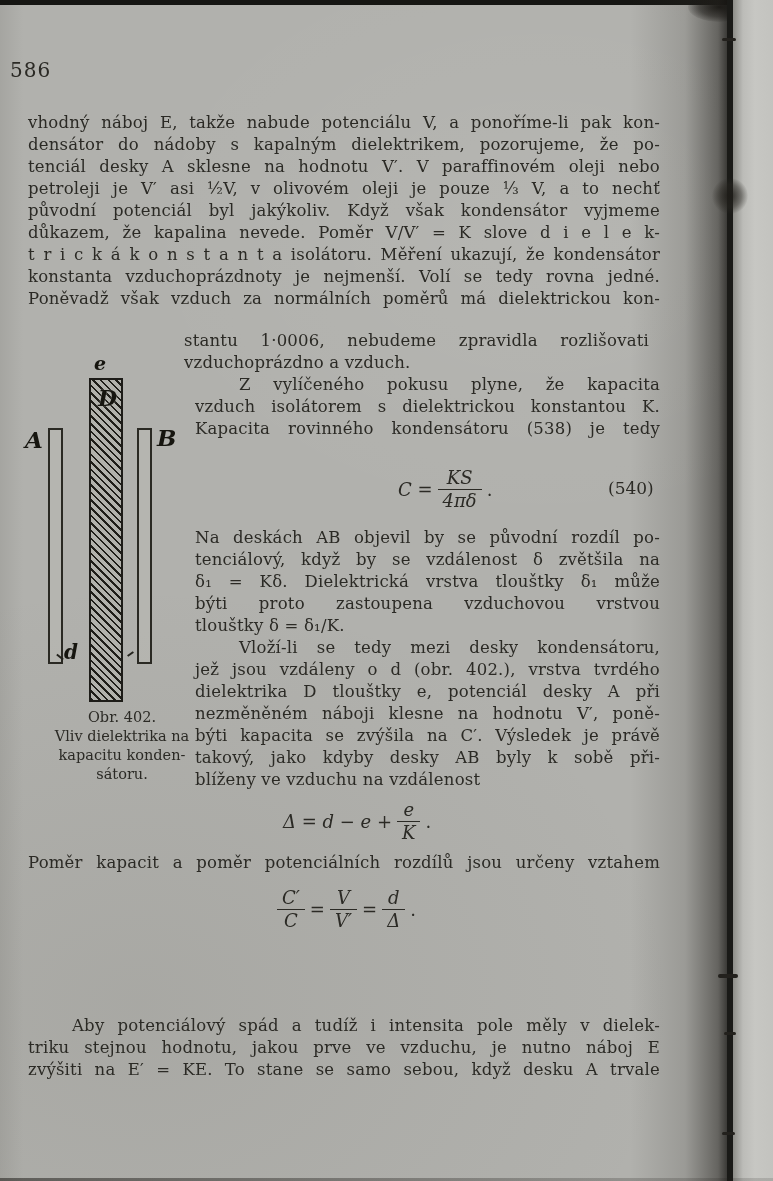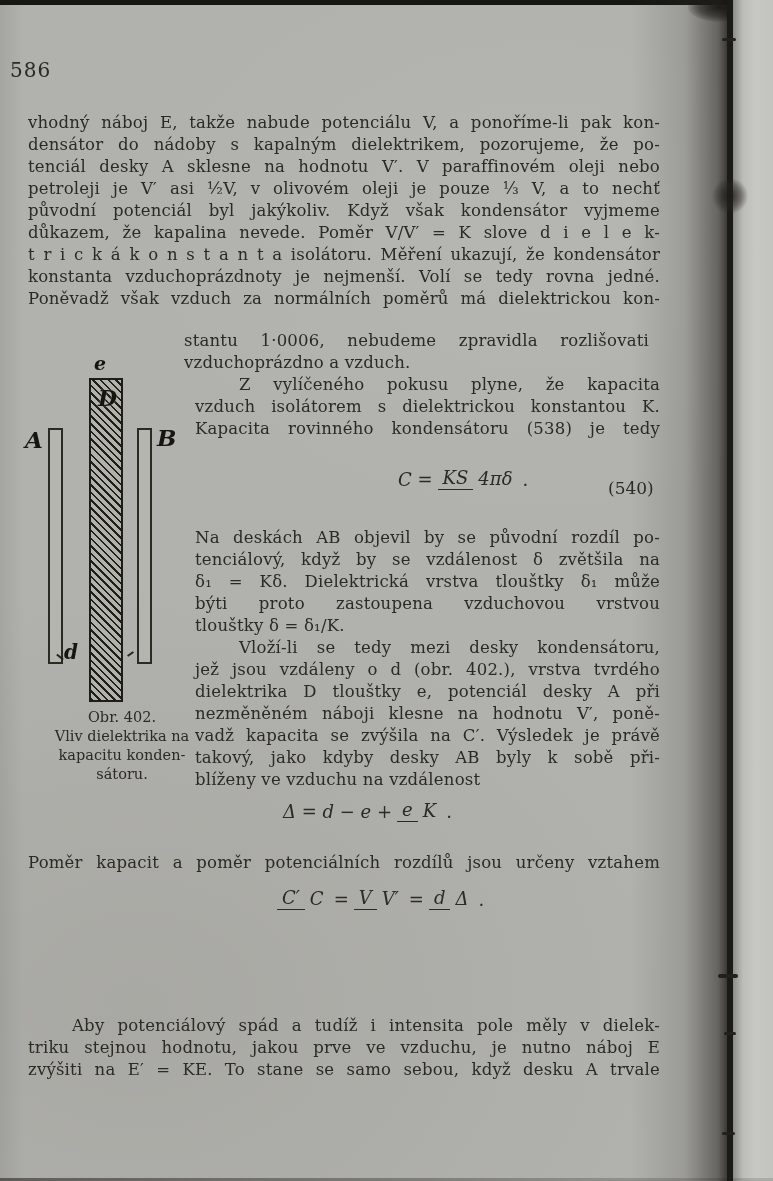--- a/index.html
+++ b/index.html
@@ -41,21 +41,21 @@
     text-align:justify;text-align-last:justify;
     letter-spacing:0.2px;
   }
   .line.plain{text-align:left;text-align-last:left;}
   .line.indent{padding-left:44px;}
   .pagenum{position:absolute;left:10px;top:58px;font-size:20px;letter-spacing:1px;}
 
   
   .eq{position:absolute;font-style:italic;font-size:18px;display:flex;align-items:center;}
   .eq .rm{font-style:normal;}
-  .frac{display:inline-flex;flex-direction:row;text-align:center;vertical-align:middle;margin:0 5px;justify-content:space-between;}
+  .frac{display:inline-flex;flex-direction:column;text-align:center;vertical-align:middle;margin:0 5px;justify-content:space-between;}
   .frac .num{display:block;border-bottom:1.5px solid #2b2a25;padding:0 5px 1px;line-height:20px;}
   .frac .den{display:block;padding:1px 5px 0;line-height:20px;}
   .eq-tag{position:absolute;left:608px;top:478px;font-size:17px;}
 
   
   .fig-plate{position:absolute;width:11px;height:232px;top:428px;border:2px solid #2a2923;background:rgba(186,186,180,0.5);}
   .fig-bar{position:absolute;left:89px;top:378px;width:30px;height:320px;border:2px solid #1d1c18;
     background:repeating-linear-gradient(45deg,#1f1e19 0px,#1f1e19 1.8px,rgba(178,178,172,0.95) 1.8px,rgba(178,178,172,0.95) 5.4px);}
   .fig-label{position:absolute;font-style:italic;font-weight:bold;color:#16150f;}
   .fig-tick{position:absolute;width:8px;height:2px;background:#23221c;}
@@ -120,21 +120,21 @@
     <div class="line">δ₁ = Kδ. Dielektrická vrstva tlouštky δ₁ může</div>
     <div class="line">býti proto zastoupena vzduchovou vrstvou</div>
     <div class="line plain">tlouštky δ = δ₁/K.</div>
   </div>
 
   <div class="block" style="left:195px;top:637px;width:465px;">
     <div class="line indent">Vloží-li se tedy mezi desky kondensátoru,</div>
     <div class="line">jež jsou vzdáleny o d (obr. 402.), vrstva tvrdého</div>
     <div class="line">dielektrika D tlouštky e, potenciál desky A při</div>
     <div class="line">nezměněném náboji klesne na hodnotu V′, poně-</div>
-    <div class="line">vadž kapacita se zvýšila na C′. Výsledek je právě</div>
+    <div class="line">býti kapacita se zvýšila na C′. Výsledek je právě</div>
     <div class="line">takový, jako kdyby desky AB byly k sobě při-</div>
     <div class="line plain">blíženy ve vzduchu na vzdálenost</div>
   </div>
 
   <div class="eq" style="left:283px;top:800px;">
     <span>Δ = d − e +</span>
     <span class="frac">
       <span class="num">e</span>
       <span class="den">K</span>
     </span>

